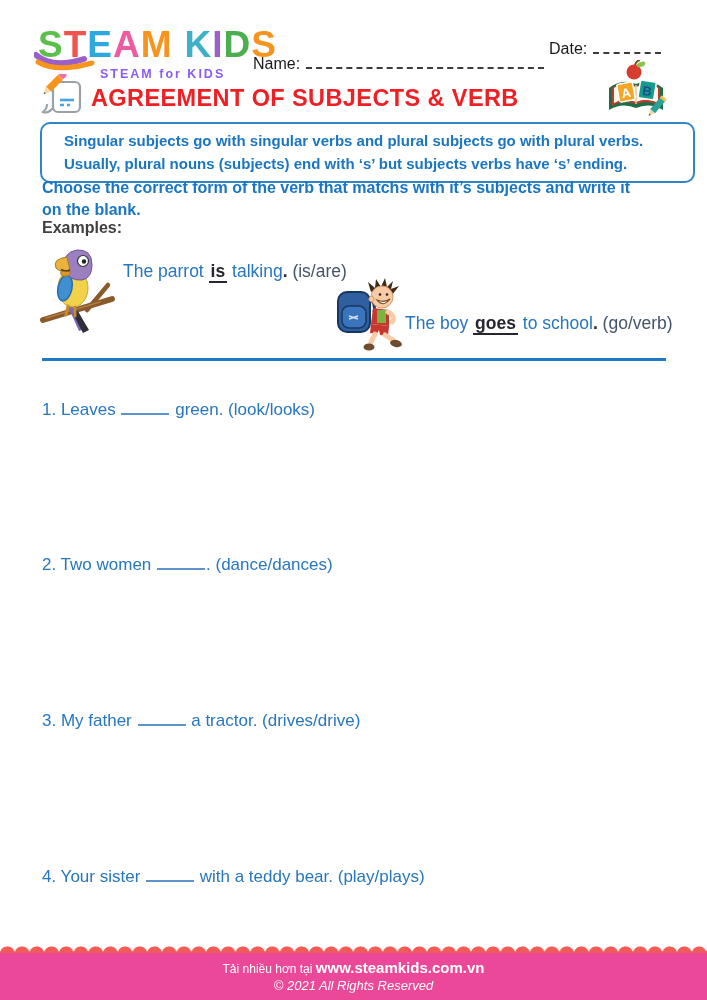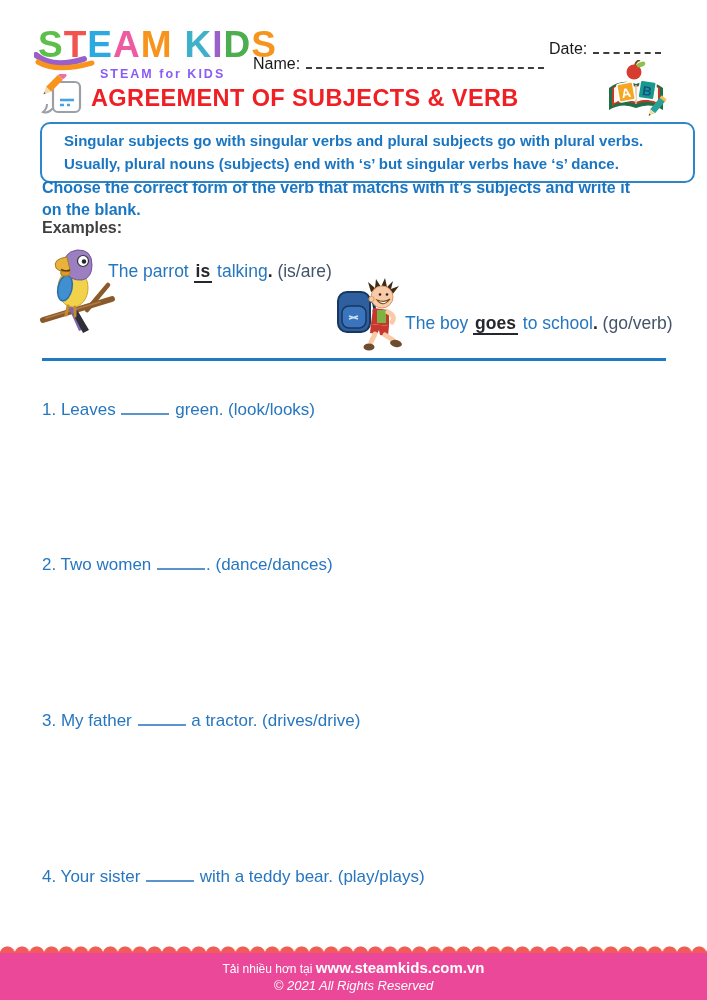--- a/index.html
+++ b/index.html
@@ -36,21 +36,21 @@
 
   
   .instructions{position:absolute;left:42px;top:177px;color:#1b76c2;font-weight:700;
         font-size:16px;line-height:1.35;}
   .instructions div{white-space:nowrap;}
   .examples-label{position:absolute;left:42px;top:219px;color:#3f3f3f;font-weight:700;
         font-size:16px;}
 
   
   .example-text{position:absolute;font-size:17.5px;color:#2776c0;white-space:nowrap;}
-  .ex1{left:108px;top:261px;text-align:center;}
+  .ex1{left:123px;top:261px;text-align:center;}
   .ex2{left:405px;top:313px;}
   .ans{font-weight:800;color:#26262e;border-bottom:2.5px solid #26262e;padding:0 2px;}
   .dot{font-weight:800;color:#26262e;}
   .opts{color:#44546a;}
   .parrot{position:absolute;left:40px;top:240px;}
   .boy{position:absolute;left:335px;top:278px;}
   .separator{position:absolute;left:42px;top:358px;width:624px;height:3px;background:#1f7ac6;}
 
   
   .question{position:absolute;left:42px;font-size:17px;color:#2776c0;white-space:nowrap;}
@@ -125,21 +125,21 @@
     <g transform="rotate(40 50 48)">
       <rect x="47" y="36" width="6.5" height="16" fill="#2aa198"></rect>
       <rect x="47" y="34" width="6.5" height="3" fill="#f2c14e"></rect>
       <polygon points="47,52 53.5,52 50.2,58" fill="#f3d9a4"></polygon>
       <polygon points="49.2,56 51.2,56 50.2,58" fill="#444444"></polygon>
     </g>
   </svg>
 
   <div class="rule-box">
     <div>Singular subjects go with singular verbs and plural subjects go with plural verbs.</div>
-    <div>Usually, plural nouns (subjects) end with ‘s’ but singular verbs have ‘s’ dance.</div>
+    <div>Usually, plural nouns (subjects) end with ‘s’ but subjects verbs have ‘s’ ending.</div>
   </div>
 
   <div class="instructions">
     <div>Choose the correct form of the verb that matchs with it’s subjects and write it</div>
     <div>on the blank.</div>
   </div>
   <div class="examples-label">Examples:</div>
 
   <svg class="parrot" width="80" height="95" viewBox="0 0 80 95">
     <path d="M3 80 L72 59" stroke="#8a5a2b" stroke-width="6" stroke-linecap="round"></path>

